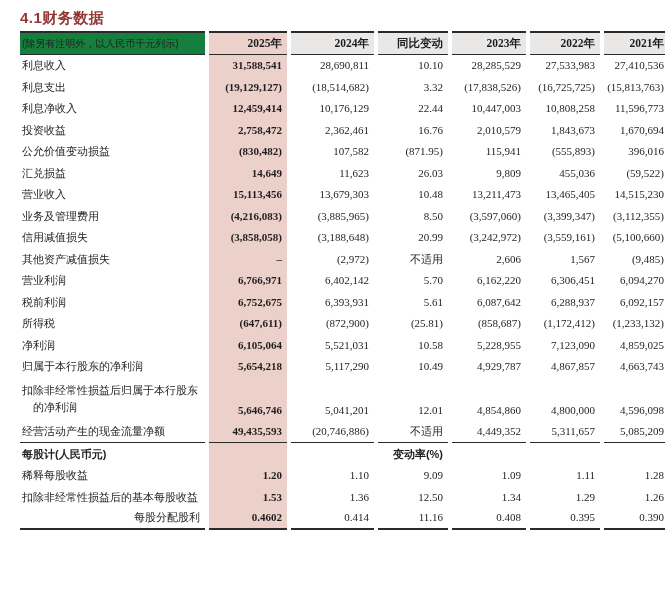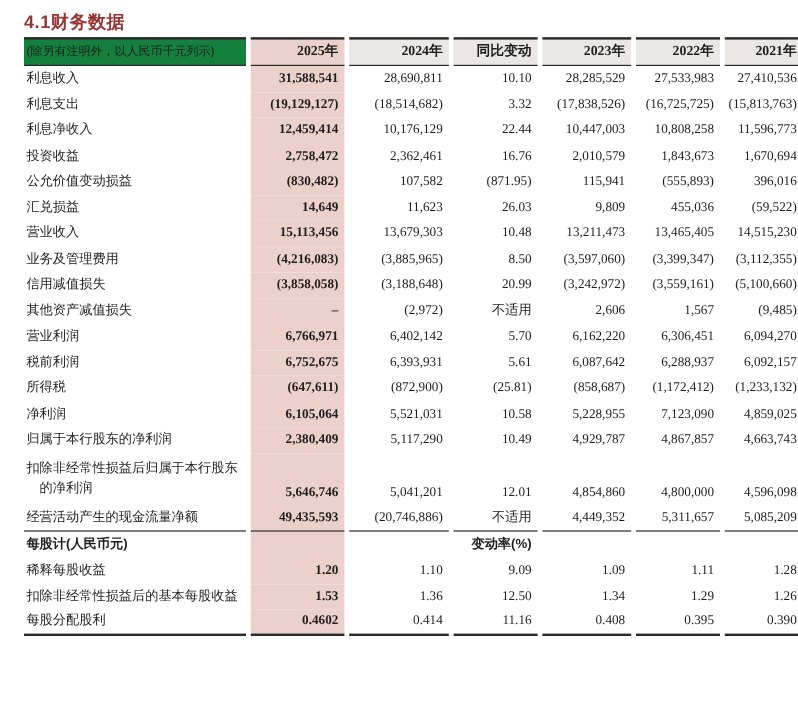--- a/index.html
+++ b/index.html
@@ -56,21 +56,21 @@
   }
   td.pink{background:var(--pink);}
   td.bold{font-weight:bold;}
   tr.data td{height:21.5px;vertical-align:middle;}
   tr.sec td{height:23px;vertical-align:middle;font-weight:bold;}
   tr.sec td.chg{text-align:right;font-family:"Liberation Sans",sans-serif;}
   tr.sec2 td{border-top:1.2px solid var(--line);}
   tr.tall td{height:43px;vertical-align:bottom;padding-bottom:4px;}
   tr.tall td.label{white-space:normal;line-height:1.55;}
   .indent{padding-left:11px;display:block;}
-  tr.last td{border-bottom:2.4px solid var(--line);}
+  tr.last td{border-bottom:2.4px solid var(--line);text-align:right;}
 </style>
 </head>
 <body>
 
 <div class="page">
   <h1 class="title">4.1财务数据</h1>
 
   <table class="fin">
     <colgroup>
       <col style="width:185px">
@@ -214,21 +214,21 @@
           <td class="label">净利润</td>
           <td class="num pink bold">6,105,064</td>
           <td class="num">5,521,031</td>
           <td class="num">10.58</td>
           <td class="num">5,228,955</td>
           <td class="num">7,123,090</td>
           <td class="num">4,859,025</td>
         </tr>
         <tr class="data">
           <td class="label">归属于本行股东的净利润</td>
-          <td class="num pink bold">2,380,409</td>
+          <td class="num pink bold">5,654,218</td>
           <td class="num">5,117,290</td>
           <td class="num">10.49</td>
           <td class="num">4,929,787</td>
           <td class="num">4,867,857</td>
           <td class="num">4,663,743</td>
         </tr>
         <tr class="data tall">
           <td class="label"><span>扣除非经常性损益后归属于本行股东</span><span class="indent">的净利润</span></td>
           <td class="num pink bold">5,646,746</td>
           <td class="num">5,041,201</td>

